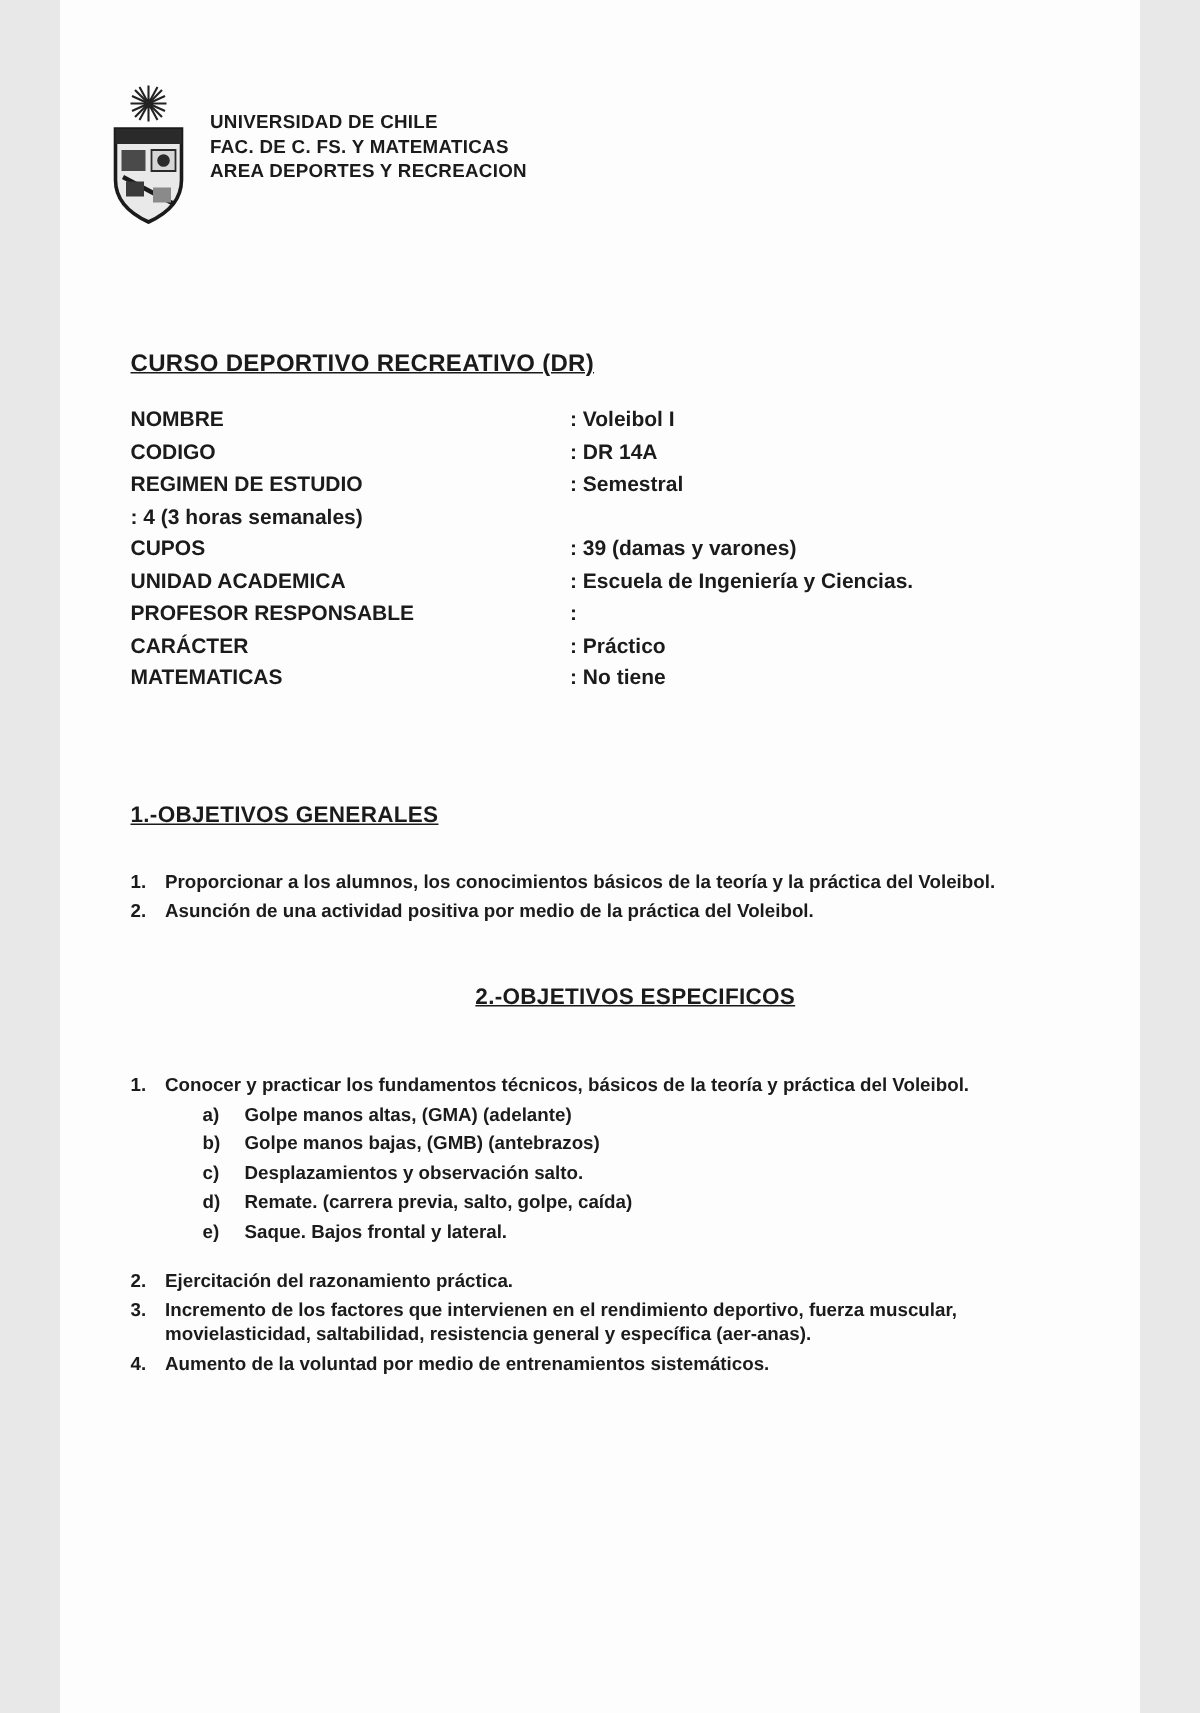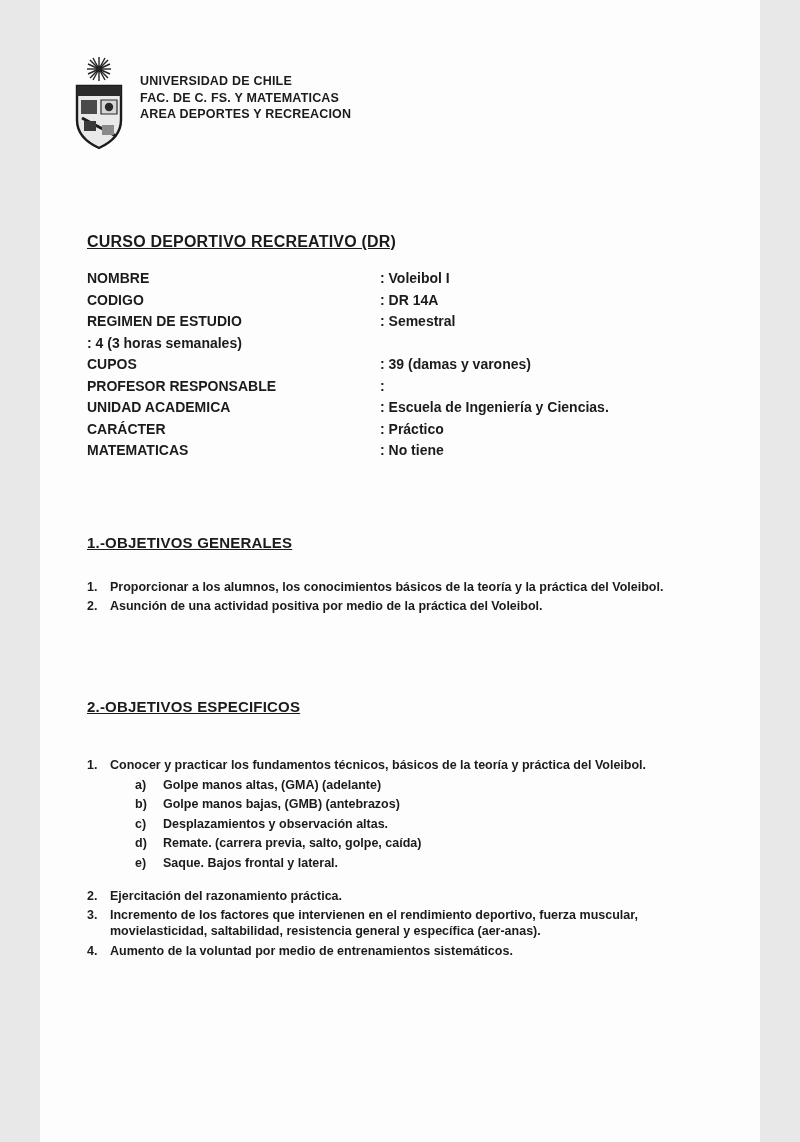--- a/index.html
+++ b/index.html
@@ -53,21 +53,21 @@
   .info-value { white-space: pre; text-align: center; }
 
   
   .section-heading {
     margin-left: 47px;
     font-size: 15px;
     text-decoration: underline;
     letter-spacing: 0.2px;
   }
   .heading-1 { margin-top: 72px; }
-  .heading-2 { margin-top: 84px; }
+  .heading-2 { margin-top: 41px; text-align: center; }
 
   
   .list { margin: 28px 30px 0 47px; }
   .list-2 { margin-top: 42px; }
   .li {
     display: flex;
     font-size: 12.5px;
     line-height: 16px;
     margin-bottom: 3.5px;
   }
@@ -133,28 +133,28 @@
       <span class="info-value">: Semestral</span>
     </div>
     <div class="info-row">
       <span class="info-value">: 4 (3 horas semanales)</span>
     </div>
     <div class="info-row">
       <span class="info-label">CUPOS</span>
       <span class="info-value">: 39 (damas y varones)</span>
     </div>
     <div class="info-row">
+      <span class="info-label">UNIDAD ACADEMICA</span>
+      <span class="info-value">: Escuela de Ingeniería y Ciencias.</span>
+    </div>
+    <div class="info-row">
       <span class="info-label">PROFESOR RESPONSABLE</span>
       <span class="info-value">:</span>
     </div>
     <div class="info-row">
-      <span class="info-label">UNIDAD ACADEMICA</span>
-      <span class="info-value">: Escuela de Ingeniería y Ciencias.</span>
-    </div>
-    <div class="info-row">
       <span class="info-label">CARÁCTER</span>
       <span class="info-value">: Práctico</span>
     </div>
     <div class="info-row">
       <span class="info-label">MATEMATICAS</span>
       <span class="info-value">: No tiene</span>
     </div>
   </div>
 
   <div class="section-heading heading-1">1.-OBJETIVOS GENERALES</div>
@@ -183,21 +183,21 @@
     <div class="li sub">
       <span class="num">a)</span>
       <span class="txt">Golpe manos altas, (GMA) (adelante)</span>
     </div>
     <div class="li sub">
       <span class="num">b)</span>
       <span class="txt">Golpe manos bajas, (GMB) (antebrazos)</span>
     </div>
     <div class="li sub">
       <span class="num">c)</span>
-      <span class="txt">Desplazamientos y observación altas.</span>
+      <span class="txt">Desplazamientos y observación salto.</span>
     </div>
     <div class="li sub">
       <span class="num">d)</span>
       <span class="txt">Remate. (carrera previa, salto, golpe, caída)</span>
     </div>
     <div class="li sub">
       <span class="num">e)</span>
       <span class="txt">Saque. Bajos frontal y lateral.</span>
     </div>
   </div>

